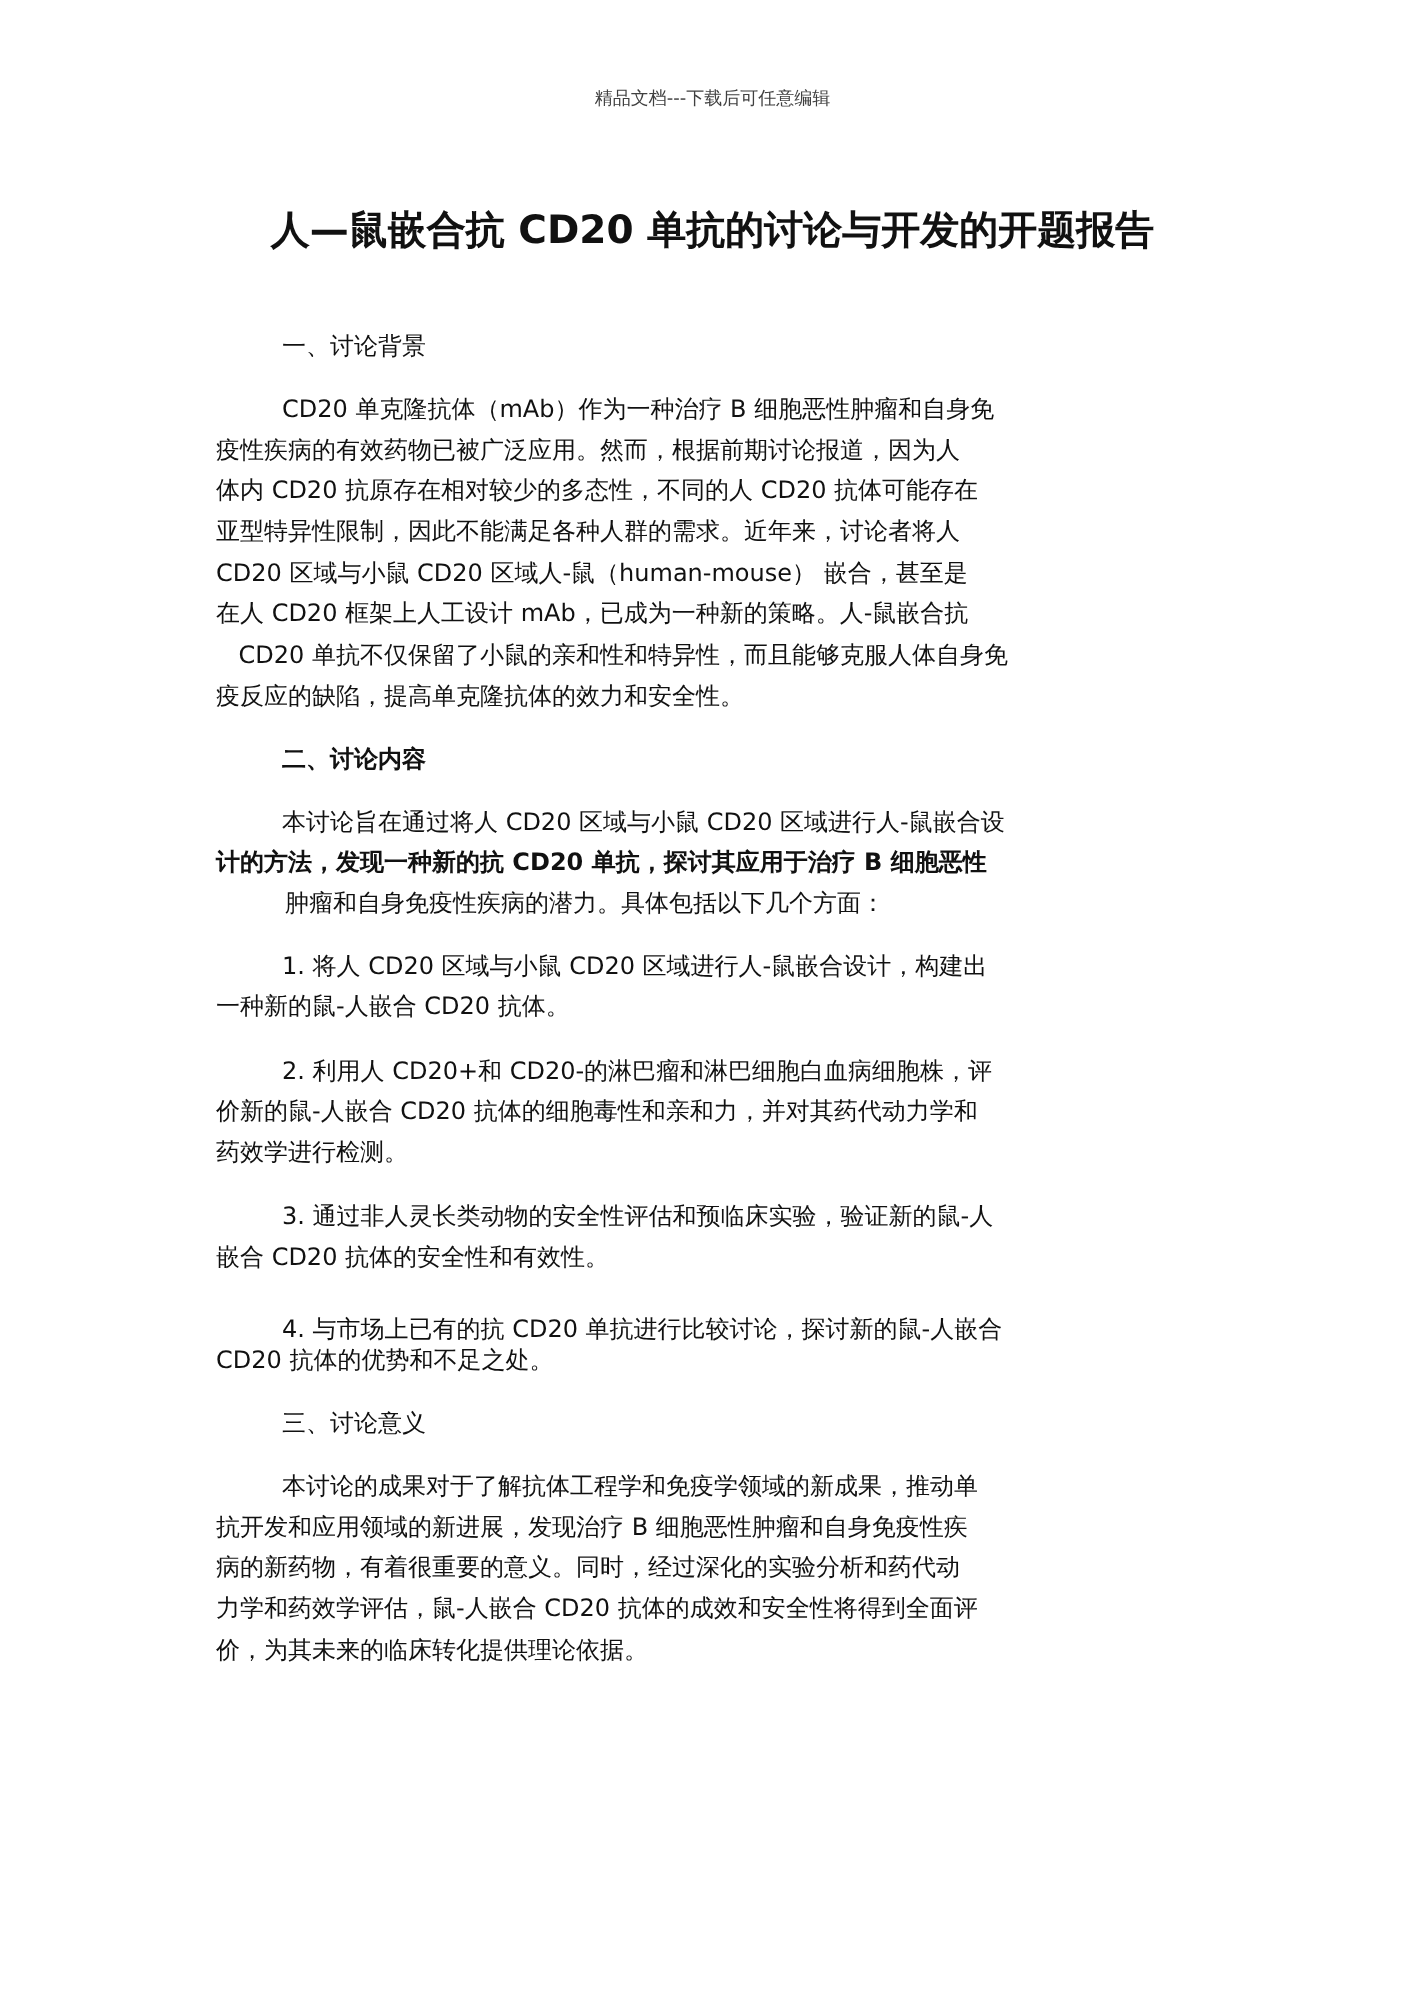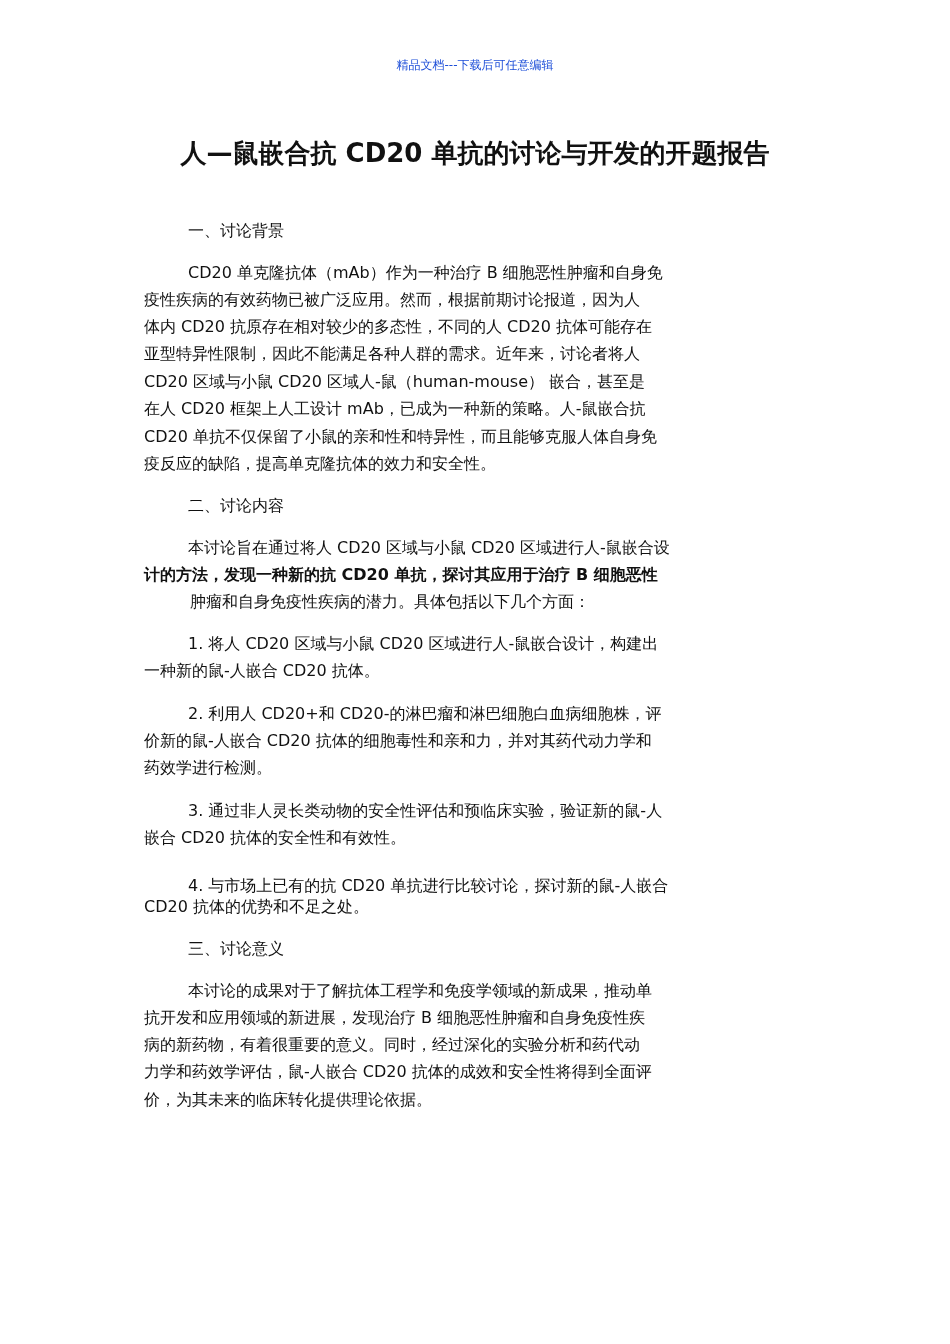--- a/index.html
+++ b/index.html
@@ -3,21 +3,21 @@
   <meta charset="utf-8">
   <style>
     html, body { margin: 0; padding: 0; background: #ffffff; }
     body {
       width: 950px; height: 1344px; position: relative; overflow: hidden;
       font-family: "DejaVu Sans", "Liberation Sans", sans-serif;
       color: #111111;
     }
     .header {
       position: absolute; top: 57px; left: 0; width: 950px;
-      text-align: center; font-size: 12px; color: #1d4ed8;
+      text-align: center; font-size: 12px; color: #404040;
     }
     .title {
       position: absolute; top: 136px; left: 0; width: 950px;
       text-align: center; font-size: 26px; font-weight: bold; color: #111111;
       letter-spacing: 0px;
     }
     .page-body {
       position: absolute; top: 0; left: 144px; width: 670px;
     }
     .line {
@@ -36,25 +36,25 @@
 <div class="page-body">
 
   <div class="line indent" style="top:217px;">一、讨论背景</div>
   <div>
     <div class="line indent" style="top:259px;">CD20 单克隆抗体（mAb）作为一种治疗 B 细胞恶性肿瘤和自身免</div>
     <div class="line" style="top:286px;">疫性疾病的有效药物已被广泛应用。然而，根据前期讨论报道，因为人</div>
     <div class="line" style="top:313px;">体内 CD20 抗原存在相对较少的多态性，不同的人 CD20 抗体可能存在</div>
     <div class="line" style="top:340px;">亚型特异性限制，因此不能满足各种人群的需求。近年来，讨论者将人</div>
     <div class="line" style="top:368px;">CD20 区域与小鼠 CD20 区域人-鼠（human-mouse） 嵌合，甚至是</div>
     <div class="line" style="top:395px;">在人 CD20 框架上人工设计 mAb，已成为一种新的策略。人-鼠嵌合抗</div>
-    <div class="line" style="top:423px;">CD20 单抗不仅保留了小鼠的亲和性和特异性，而且能够克服人体自身免</div>
+    <div class="line" style="top:423px;margin-left:15px;">CD20 单抗不仅保留了小鼠的亲和性和特异性，而且能够克服人体自身免</div>
     <div class="line" style="top:450px;">疫反应的缺陷，提高单克隆抗体的效力和安全性。</div>
   </div>
 
-  <div class="line indent" style="top:492px;">二、讨论内容</div>
+  <div class="line indent" style="top:492px;font-weight:bold;">二、讨论内容</div>
   <div>
     <div class="line indent" style="top:534px;">本讨论旨在通过将人 CD20 区域与小鼠 CD20 区域进行人-鼠嵌合设</div>
     <div class="line" style="top:561px;font-weight:bold;">计的方法，发现一种新的抗 CD20 单抗，探讨其应用于治疗 B 细胞恶性</div>
     <div class="line" style="top:588px;margin-left:46px;">肿瘤和自身免疫性疾病的潜力。具体包括以下几个方面：</div>
   </div>
   <div>
     <div class="line indent" style="top:630px;">1. 将人 CD20 区域与小鼠 CD20 区域进行人-鼠嵌合设计，构建出</div>
     <div class="line" style="top:657px;">一种新的鼠-人嵌合 CD20 抗体。</div>
   </div>
   <div>

